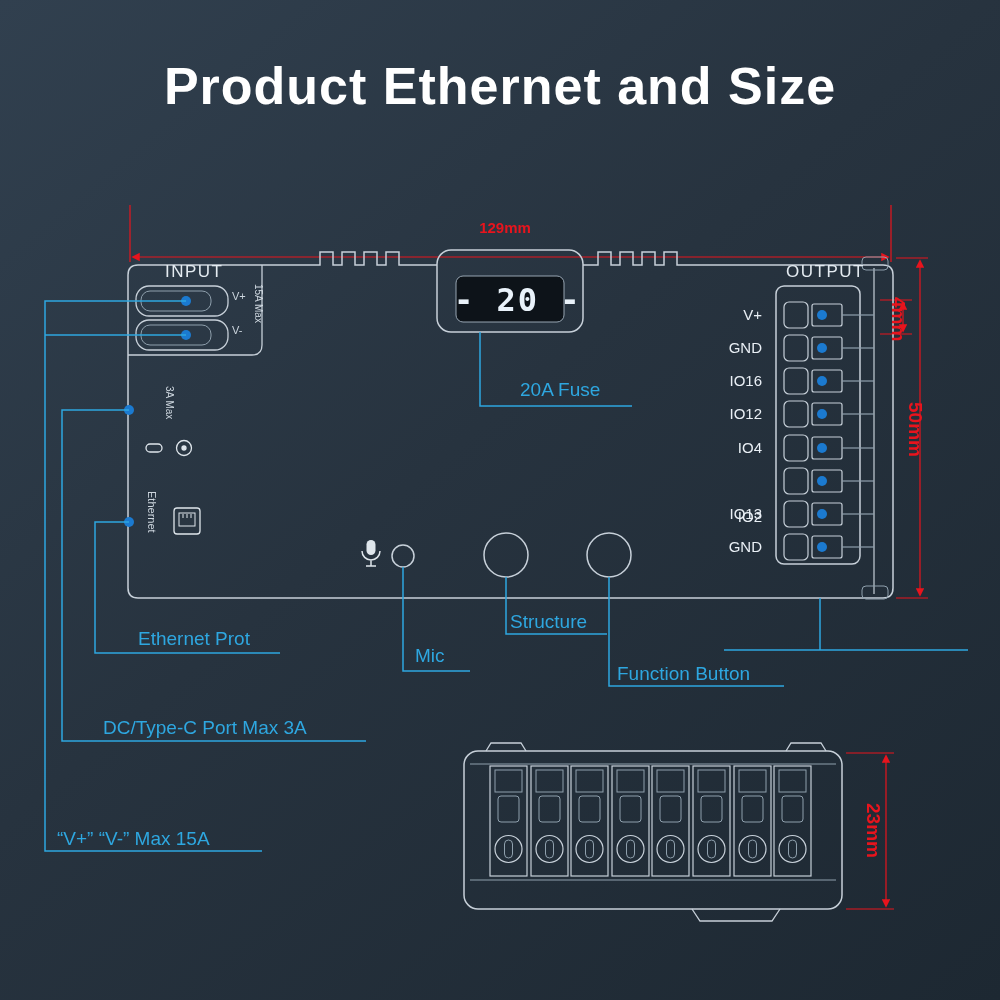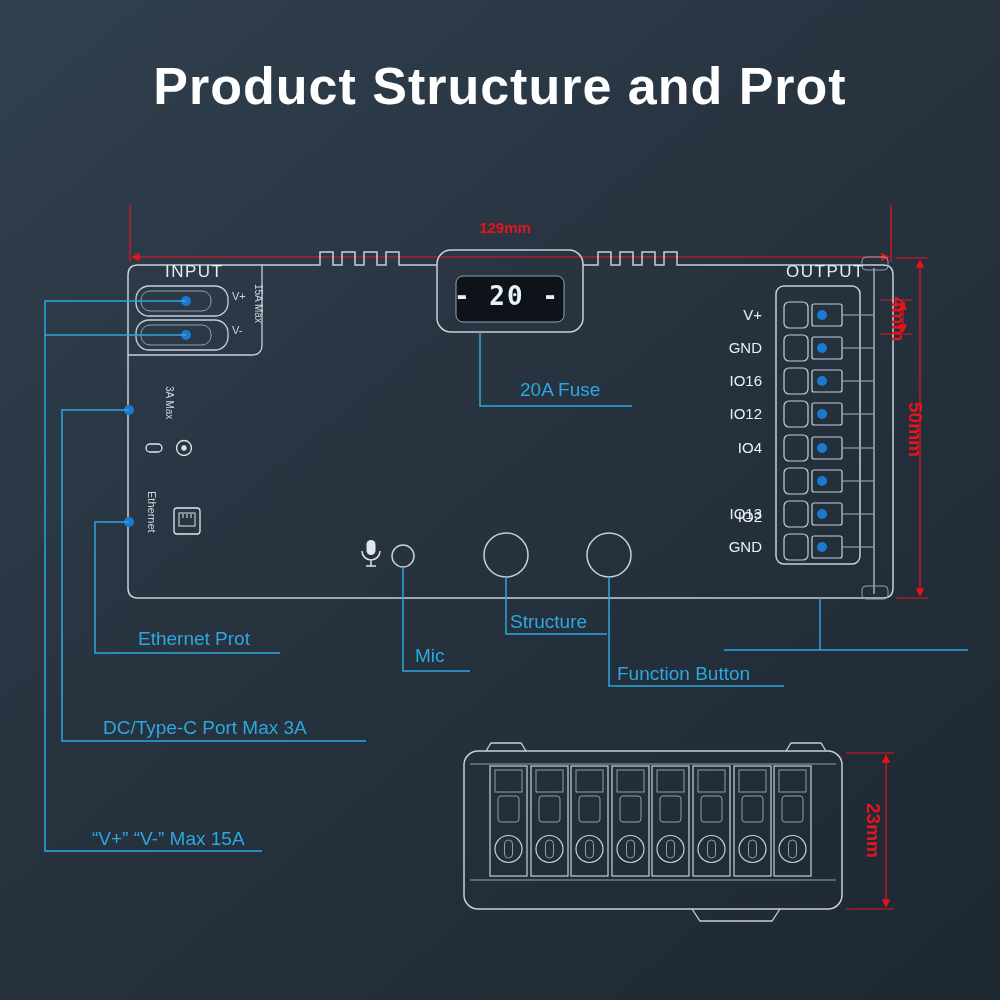--- a/index.html
+++ b/index.html
@@ -16,22 +16,22 @@
   .lbl{position:absolute;white-space:nowrap;}
   .red{color:#e8141d;font-weight:bold;font-size:19px;}
   .dim-w{font-size:15px;text-align:center;width:200px;}
   .cyan{color:#2ea7e0;font-size:19px;}
   .cap{font-size:17px;letter-spacing:1.5px;color:#e4ebf1;}
   .tiny{font-size:10px;color:#cdd6de;}
   .sm{font-size:11px;color:#cdd6de;}
   .term{font-size:15px;color:#e9eff5;width:64px;text-align:right;left:698px;}
   .rot90{transform:rotate(90deg);transform-origin:0 0;}
   .display{
-    width:112px;text-align:left;font-family:"DejaVu Sans Mono",monospace;
-    font-size:26px;font-weight:bold;color:#e9f2fa;letter-spacing:2px;
+    width:112px;text-align:center;font-family:"DejaVu Sans Mono",monospace;
+    font-size:32px;font-weight:bold;color:#e9f2fa;letter-spacing:2px;
   }
 </style>
 </head>
 <body>
 
 <div class="stage">
 
 <svg width="1000" height="1000" viewBox="0 0 1000 1000">
   <defs>
     <marker id="arr" viewBox="0 0 10 10" refX="8" refY="5" markerWidth="7" markerHeight="7" orient="auto-start-reverse">
@@ -204,21 +204,21 @@
             <rect x="774" y="766" width="37" height="110"></rect>
             <rect x="779" y="770" width="27" height="22" stroke="#8fa0ad" stroke-width="1"></rect>
             <rect x="782" y="796" width="21" height="26" rx="3" stroke="#8fa0ad" stroke-width="1"></rect>
             <circle cx="792.5" cy="849" r="13.5"></circle>
             <rect x="788.5" y="840" width="8" height="18" rx="4" stroke="#8fa0ad" stroke-width="1"></rect>
           </g>
     </g>
   </g>
 </svg>
 
-<div class="title">Product Structure and Prot</div>
+<div class="title">Product Ethernet and Size</div>
 
 <div class="lbl red dim-w" style="left:405px;top:219px;">129mm</div>
 <div class="lbl red rot90" style="left:909px;top:297px;">4mm</div>
 <div class="lbl red rot90" style="left:926px;top:402px;">50mm</div>
 <div class="lbl red rot90" style="left:884px;top:803px;">23mm</div>
 
 <div class="lbl cap" style="left:165px;top:262px;">INPUT</div>
 <div class="lbl cap" style="left:786px;top:262px;">OUTPUT</div>
 
 <div class="lbl sm" style="left:232px;top:290px;">V+</div>
@@ -237,15 +237,15 @@
 <div class="lbl term" style="top:472px;margin-top:36px;">IO2</div>
 <div class="lbl term" style="top:505px;">IO13</div>
 <div class="lbl term" style="top:538px;">GND</div>
 
 <div class="lbl cyan" style="left:520px;top:379px;">20A Fuse</div>
 <div class="lbl cyan" style="left:138px;top:628px;">Ethernet Prot</div>
 <div class="lbl cyan" style="left:415px;top:645px;">Mic</div>
 <div class="lbl cyan" style="left:510px;top:611px;">Structure</div>
 <div class="lbl cyan" style="left:617px;top:663px;">Function Button</div>
 <div class="lbl cyan" style="left:103px;top:717px;">DC/Type-C Port Max 3A</div>
-<div class="lbl cyan" style="left:57px;top:828px;margin-left:35px;">“V+” “V-” Max 15A</div>
+<div class="lbl cyan" style="left:57px;top:828px;">“V+” “V-” Max 15A</div>
 
 </div>
 
 </body></html>

